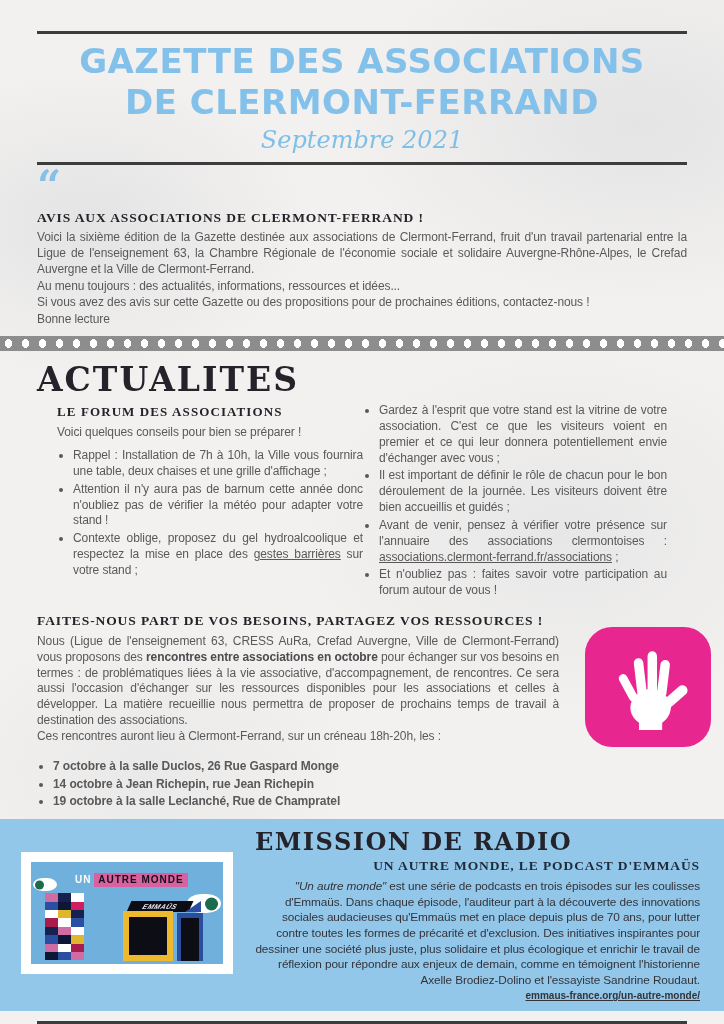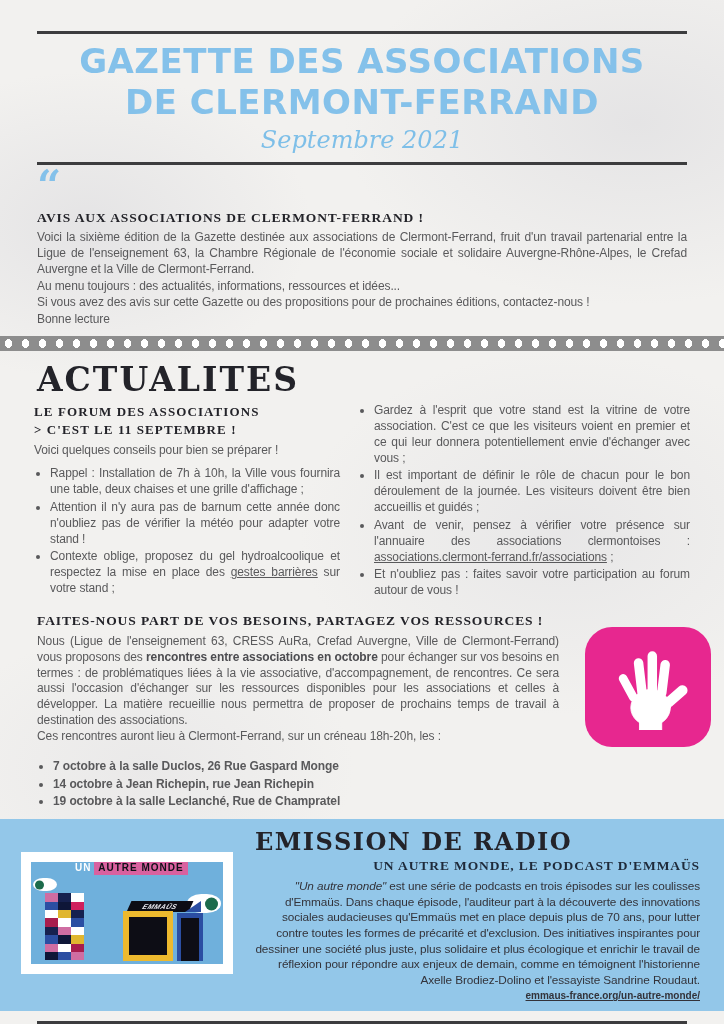--- a/index.html
+++ b/index.html
@@ -49,21 +49,21 @@
   .intro-line { margin-bottom:1px; }
 
   .filmstrip {
     height:15px; margin-top:8px; background-color:#8d8d8d;
     background-image: radial-gradient(ellipse 3.6px 4.6px at 8.5px 7.5px, #ffffff 98%, transparent 100%);
     background-size:17px 15px; background-repeat:repeat-x;
   }
 
   .actu-title { font-size:33px; margin:9px 37px 2px; }
 
-  .columns { display:flex; gap:18px; margin:4px 34px 0; }
+  .columns { display:flex; margin:4px 57px 0; }
   .col-left { width:306px; flex:none; }
   .col-right { flex:1; }
   .col-heading { line-height:1.4; letter-spacing:1.1px; font-size:13px; }
   .col-intro { margin:4px 0 7px; }
 
   ul.bullets { list-style:disc; padding-left:16px; }
   ul.bullets li { margin-bottom:2px; text-align:justify; }
 
   .link { text-decoration:underline; color:inherit; cursor:pointer; }
   .u { text-decoration:underline; }
@@ -85,21 +85,21 @@
   .radio-link-line { text-align:right; margin-top:2px; font-size:10px; font-weight:700; color:#33333a; }
 
   .cover { position:absolute; left:21px; top:33px; width:212px; height:122px; background:#ffffff; padding:10px; }
   .cover-inner { position:relative; width:100%; height:100%; background:#6fb0dc; overflow:hidden; }
   .eye { position:absolute; background:#fff; border-radius:50% / 60%; }
   .eye .pupil { position:absolute; top:50%; transform:translateY(-50%); border-radius:50%; background:#1c6b4b; }
   .eye-left { left:2px; top:16px; width:24px; height:13px; }
   .eye-left .pupil { left:2px; width:9px; height:9px; }
   .eye-right { right:2px; top:32px; width:34px; height:19px; }
   .eye-right .pupil { right:3px; width:13px; height:13px; }
-  .cover-title { position:absolute; left:44px; top:0; font-size:10px; font-weight:800; white-space:nowrap; }
+  .cover-title { position:absolute; left:44px; top:12px; font-size:10px; font-weight:800; white-space:nowrap; }
   .cover-title .un { color:#ffffff; letter-spacing:1px; }
   .cover-title .chip { background:#d9619f; color:#101018; padding:1px 4px 2px; letter-spacing:1px; }
   .cover-blocks { position:absolute; left:14px; top:31px; display:grid; grid-template-columns:repeat(3,13px); grid-auto-rows:8.4px; }
   .booth { position:absolute; right:18px; bottom:3px; width:84px; height:60px; }
   .booth-roofband { position:absolute; left:8px; top:0; width:62px; height:11px; background:#0c0c14; transform:skewX(-24deg);
     color:#e9e9ef; font-size:7px; font-style:italic; font-weight:700; text-align:center; line-height:11px; letter-spacing:.5px; }
   .booth-rooftri { position:absolute; right:4px; top:0; width:0; height:0; border-left:16px solid transparent; border-bottom:11px solid #2b4ea2; }
   .booth-main { position:absolute; left:2px; top:10px; width:50px; height:50px; background:#0d0d15; border:6px solid #edb92e; }
   .booth-side { position:absolute; right:2px; top:12px; width:26px; height:48px; background:#2b4ea2; }
   .booth-side-in { position:absolute; left:4px; top:5px; width:18px; height:43px; background:#0d0d15; }
@@ -134,21 +134,20 @@
     <div class="intro-line">Bonne lecture</div>
   </div>
 
   <div class="filmstrip"></div>
 
   <div class="display actu-title">ACTUALITES</div>
   <div class="columns">
     <div class="col-left">
       <div class="serif-sub col-heading">
         <div>LE FORUM DES ASSOCIATIONS</div>
-        <div>&gt; C'EST LE 11 SEPTEMBRE !</div>
       </div>
       <div class="body-text col-intro">Voici quelques conseils pour bien se préparer !</div>
       <ul class="bullets body-text">
         <li>Rappel : Installation de 7h à 10h, la Ville vous fournira une table, deux chaises et une grille d'affichage ;</li>
         <li>Attention il n'y aura pas de barnum cette année donc n'oubliez pas de vérifier la météo pour adapter votre stand !</li>
         <li><span>Contexte oblige, proposez du gel hydroalcoolique et respectez la mise en place des </span><span class="u link">gestes barrières</span><span> sur votre stand ;</span></li>
       </ul>
     </div>
     <div class="col-right">
       <ul class="bullets body-text">

